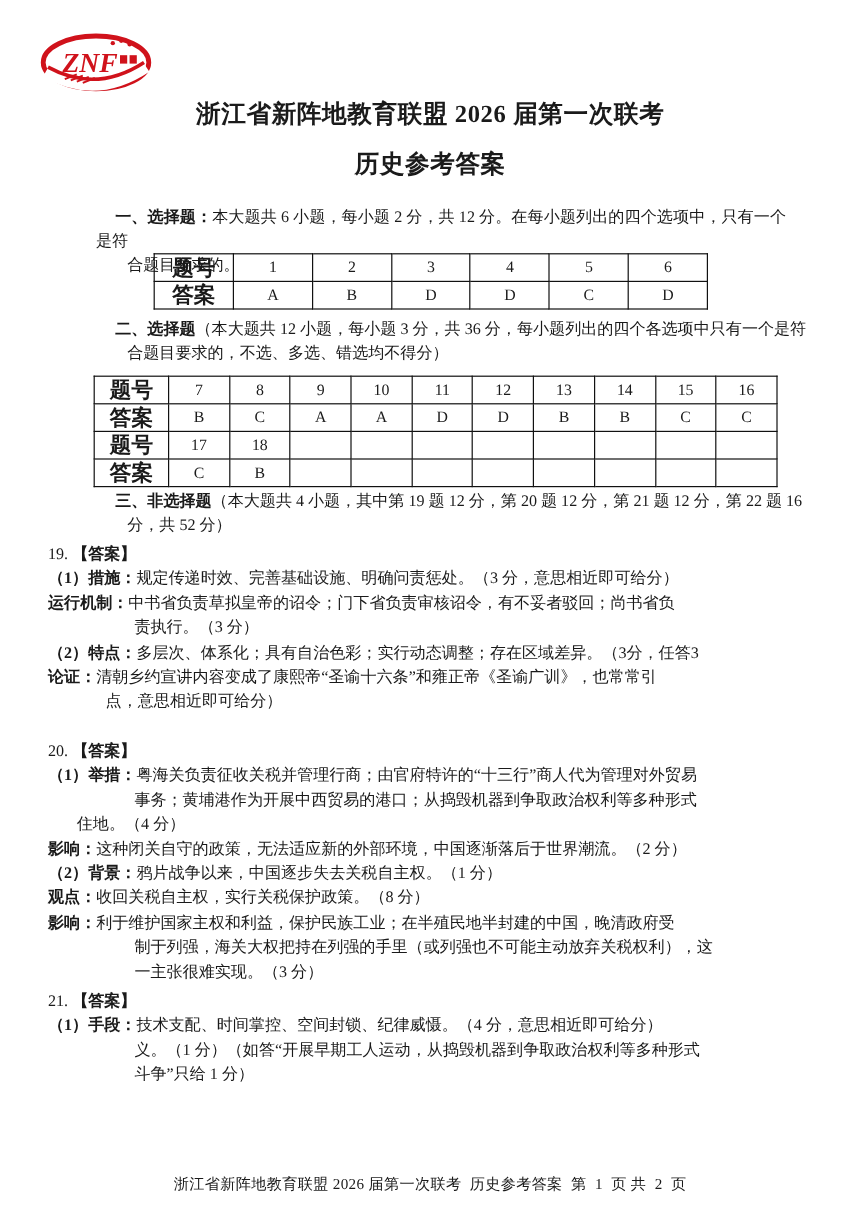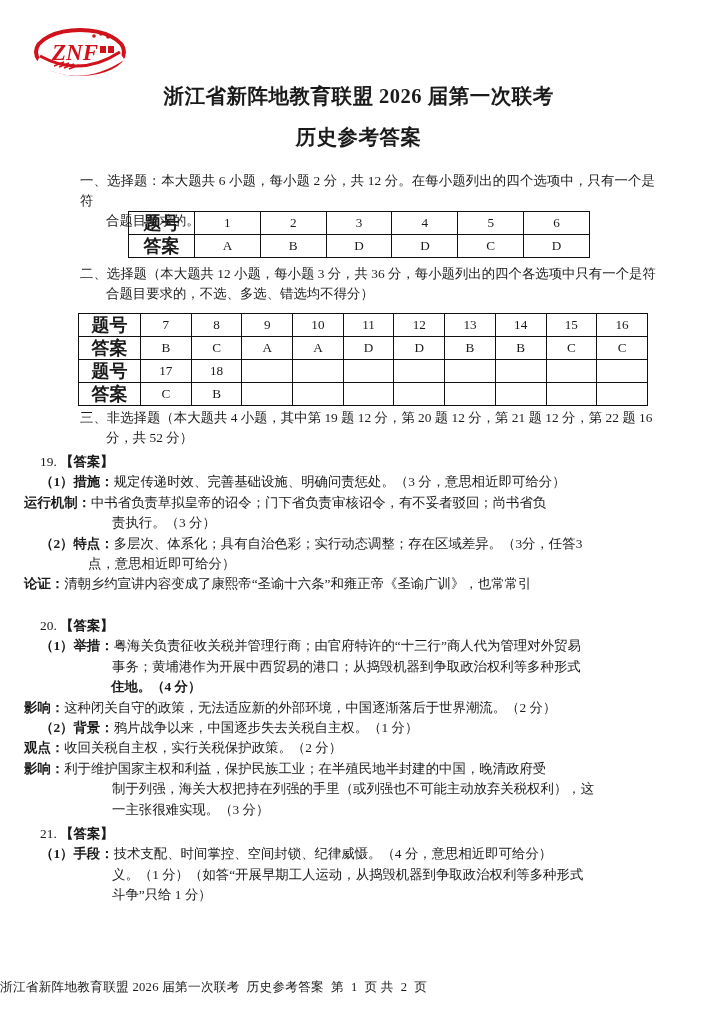--- a/index.html
+++ b/index.html
@@ -54,21 +54,21 @@
     padding-top: 16px;
     line-height: 1.2;
   }
   .sec {
     font-size: 13.4px;
     line-height: 20px;
     margin: 0;
     padding: 0 32px 0 40px;
     text-align: justify;
   }
-  .sec .lead { font-weight: normal; }
+  .sec .lead { font-weight: bold; margin-left: 16px; }
   .sec .hang {
     display: block;
     padding-left: 26px;
     text-indent: 0;
   }
   .sec-row {
     padding: 0 30px 0 40px;
   }
 
   
@@ -120,34 +120,34 @@
   }
   .qa-num { letter-spacing: 0; }
   .ans-label { font-weight: bold; }
   .item {
     padding-left: 64px;
     text-indent: -24px;
     padding-right: 26px;
     text-align: justify;
   }
   .item-sub {
-    padding-left: 48px;
+    padding-left: 64px;
     text-indent: -24px;
     padding-right: 26px;
     text-align: justify;
   }
   .lbl { font-weight: bold; }
 
   
   .footer {
     position: absolute;
     left: 0;
     bottom: 28px;
     width: 717px;
-    text-align: left;
+    text-align: center;
     font-size: 12.6px;
     letter-spacing: 0.3px;
   }
   .footer .sp { display: inline-block; width: 7px; }
 </style>
 </head>
 <body>
 
 <div class="page">
 
@@ -313,50 +313,50 @@
     </div>
     <div class="item-sub">
       <span class="lbl">运行机制：</span><span>中书省负责草拟皇帝的诏令；门下省负责审核诏令，有不妥者驳回；尚书省负</span>
     </div>
     <div class="item-sub" style="text-indent:0; padding-left:112px;">
       <span>责执行。（3 分）</span>
     </div>
     <div class="item">
       <span class="lbl">（2）特点：</span><span>多层次、体系化；具有自治色彩；实行动态调整；存在区域差异。（3分，任答3</span>
     </div>
+    <div class="item-sub">
+      <span class="lbl">论证：</span><span>清朝乡约宣讲内容变成了康熙帝“圣谕十六条”和雍正帝《圣谕广训》，也常常引</span>
+    </div>
     <div class="item-sub" style="text-indent:0; padding-left:88px;">
       <span>点，意思相近即可给分）</span>
-    </div>
-    <div class="item-sub">
-      <span class="lbl">论证：</span><span>清朝乡约宣讲内容变成了康熙帝“圣谕十六条”和雍正帝《圣谕广训》，也常常引</span>
     </div>
   </div>
 
   <div class="qa" style="position:absolute; top:616px; left:0; width:717px;">
     <div class="qa-head">
       <span class="qa-num">20.</span>
       <span class="ans-label">【答案】</span>
     </div>
     <div class="item">
       <span class="lbl">（1）举措：</span><span>粤海关负责征收关税并管理行商；由官府特许的“十三行”商人代为管理对外贸易</span>
     </div>
     <div class="item-sub" style="text-indent:0; padding-left:112px;">
       <span>事务；黄埔港作为开展中西贸易的港口；从捣毁机器到争取政治权利等多种形式</span>
     </div>
-    <div class="item-sub" style="text-indent:0; padding-left:111px;font-weight:bold;">
+    <div class="item-sub" style="text-indent:0; padding-left:64px;">
       <span>住地。（4 分）</span>
     </div>
     <div class="item-sub">
       <span class="lbl">影响：</span><span>这种闭关自守的政策，无法适应新的外部环境，中国逐渐落后于世界潮流。（2 分）</span>
     </div>
     <div class="item">
       <span class="lbl">（2）背景：</span><span>鸦片战争以来，中国逐步失去关税自主权。（1 分）</span>
     </div>
     <div class="item-sub">
-      <span class="lbl">观点：</span><span>收回关税自主权，实行关税保护政策。（2 分）</span>
+      <span class="lbl">观点：</span><span>收回关税自主权，实行关税保护政策。（8 分）</span>
     </div>
     <div class="item-sub">
       <span class="lbl">影响：</span><span>利于维护国家主权和利益，保护民族工业；在半殖民地半封建的中国，晚清政府受</span>
     </div>
     <div class="item-sub" style="text-indent:0; padding-left:112px;">
       <span>制于列强，海关大权把持在列强的手里（或列强也不可能主动放弃关税权利），这</span>
     </div>
     <div class="item-sub" style="text-indent:0; padding-left:112px;">
       <span>一主张很难实现。（3 分）</span>
     </div>

